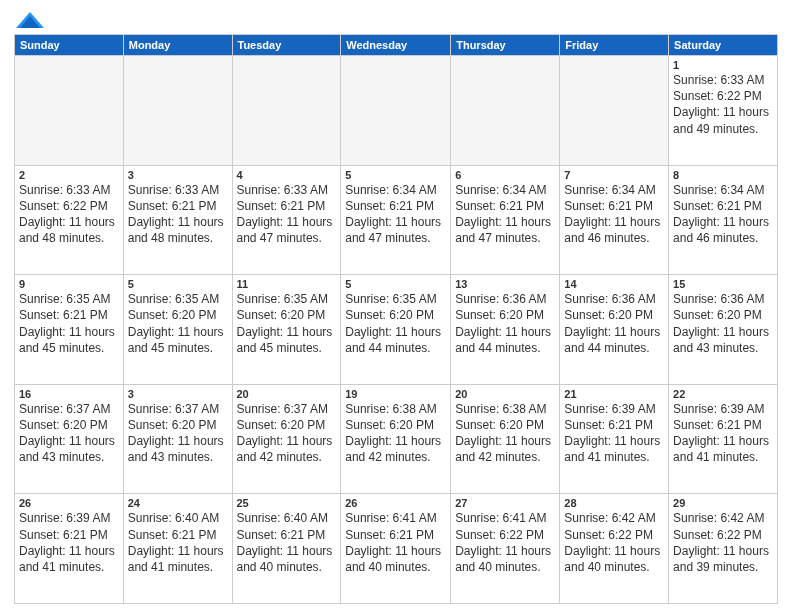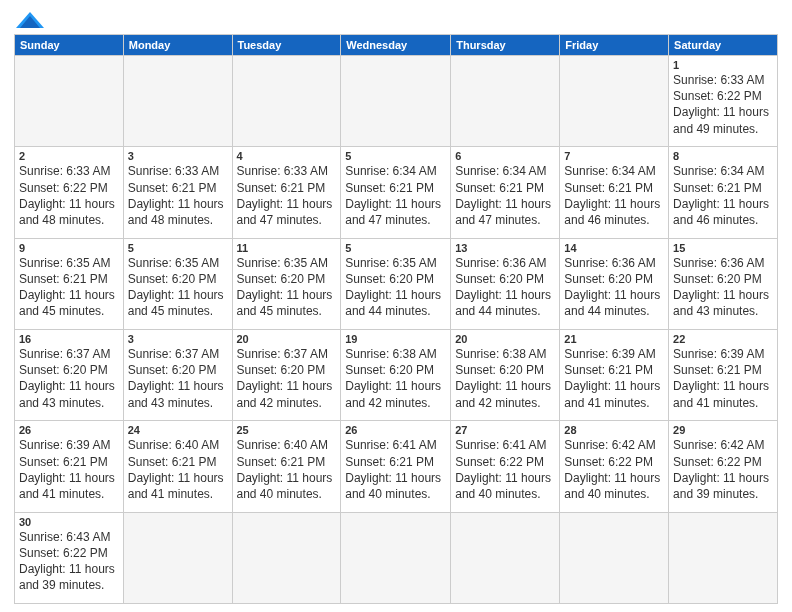--- a/index.html
+++ b/index.html
@@ -353,30 +353,15 @@
 and 40 minutes.</div>
           </td>
           <td>
             <span class="day-number">29</span>
             <div class="day-info" style="white-space: pre-line;">Sunrise: 6:42 AM
 Sunset: 6:22 PM
 Daylight: 11 hours
 and 39 minutes.</div>
           </td>
         </tr>
-        <tr class="last-row">
-          <td>
-            <span class="day-number">30</span>
-            <div class="day-info" style="white-space: pre-line;">Sunrise: 6:43 AM
-Sunset: 6:22 PM
-Daylight: 11 hours
-and 39 minutes.</div>
-          </td>
-          <td class="empty"></td>
-          <td class="empty"></td>
-          <td class="empty"></td>
-          <td class="empty"></td>
-          <td class="empty"></td>
-          <td class="empty"></td>
-        </tr>
       </tbody>
   </table>
 </div>
 
 </body></html>

